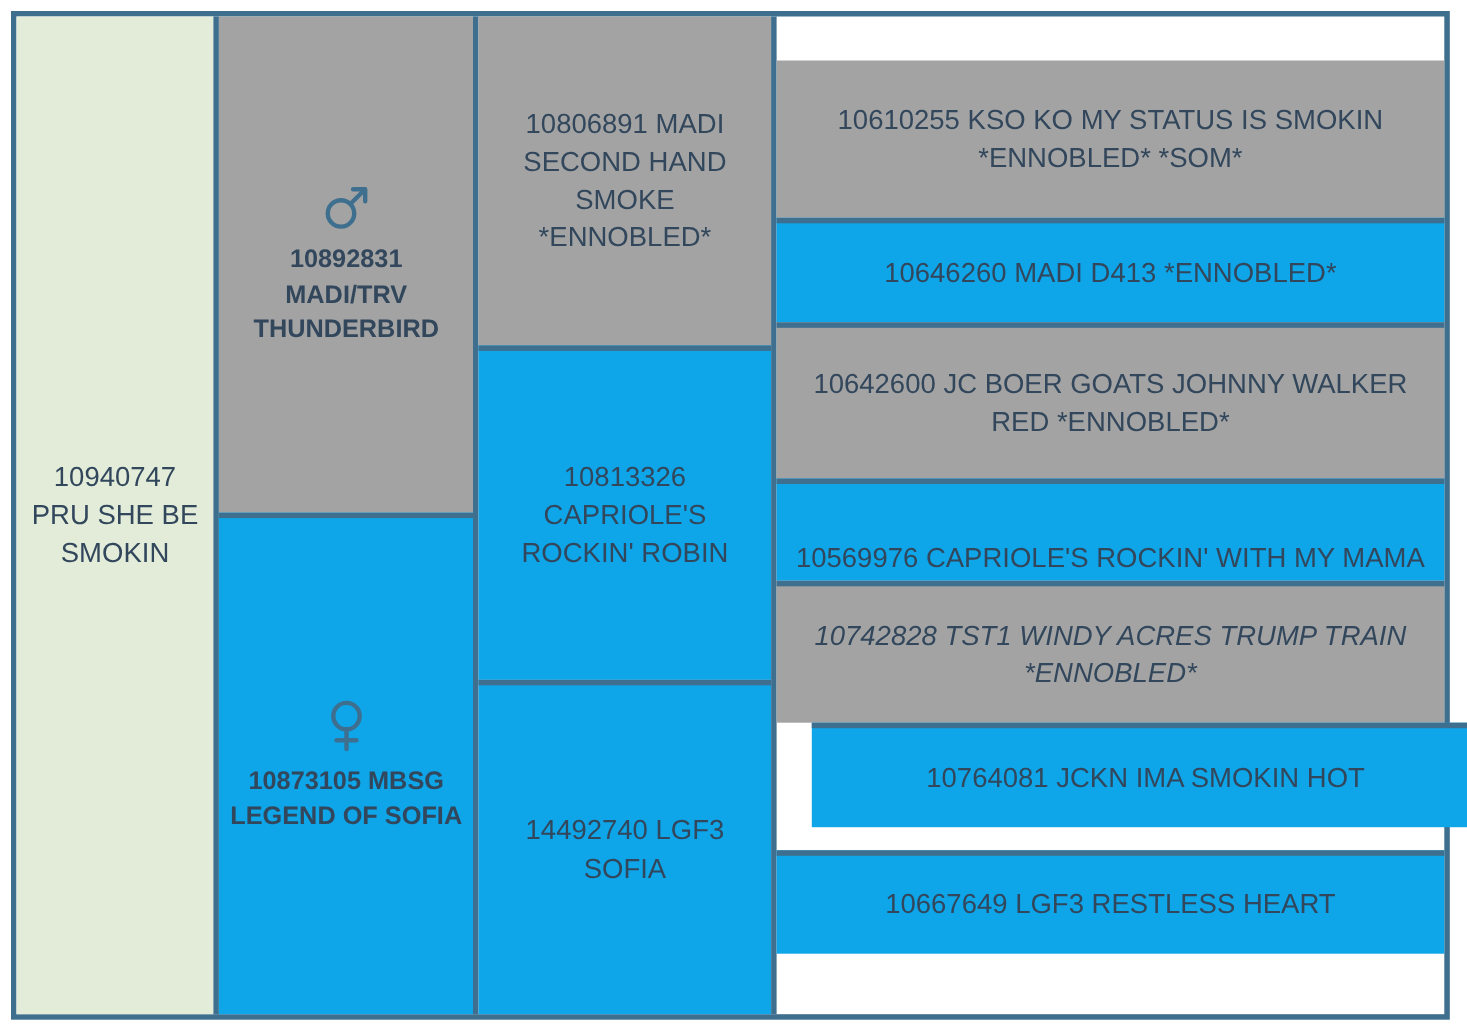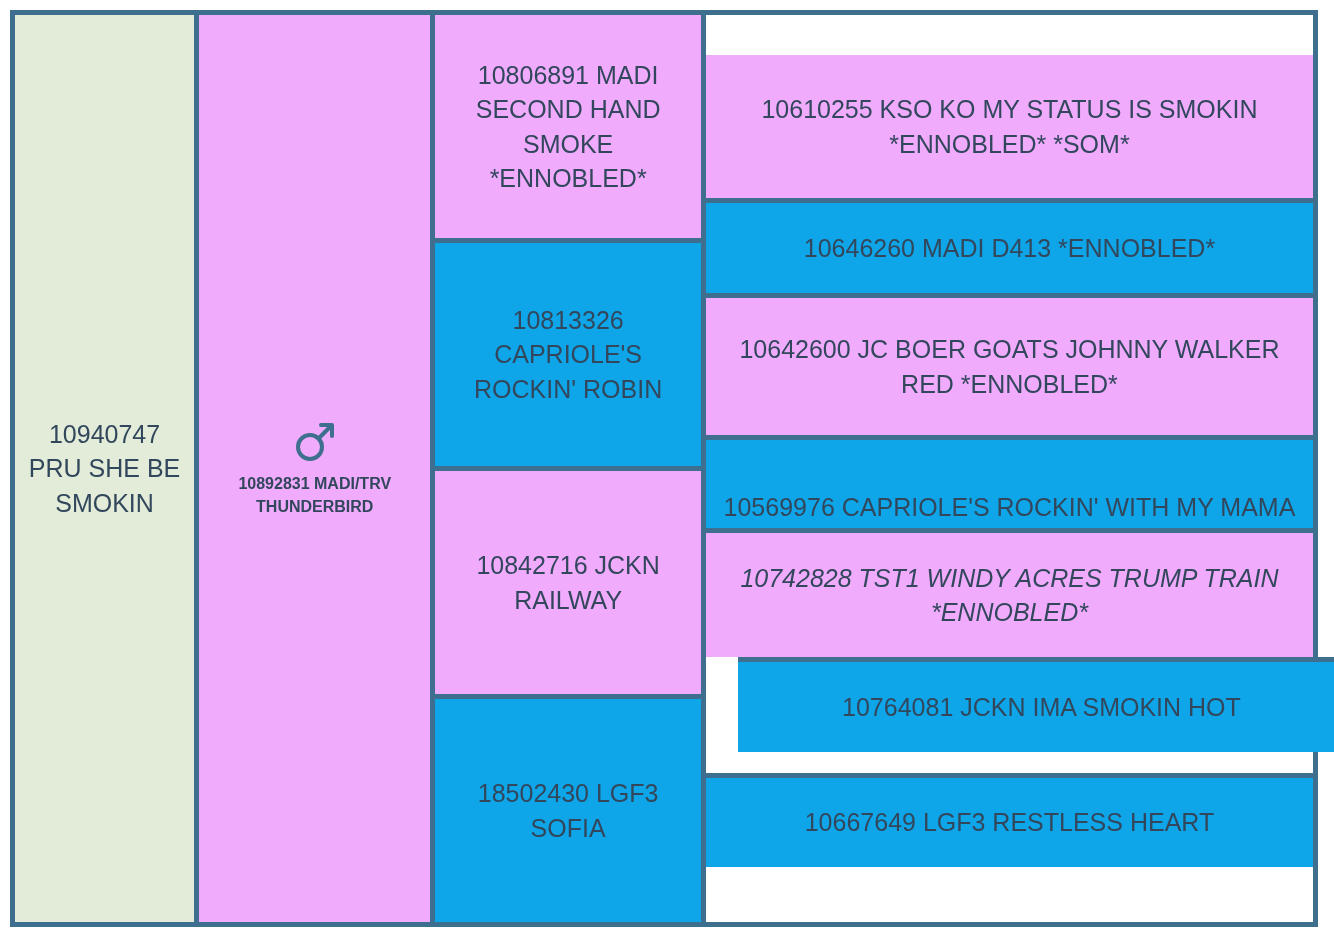--- a/index.html
+++ b/index.html
@@ -47,34 +47,34 @@
     align-items: center;
     justify-content: center;
     text-align: center;
     color: #32475c;
     font-size: 25px;
     line-height: 1.38;
     padding: 4px 8px;
     overflow: hidden;
     word-wrap: break-word;
   }
-  .male   { background: #f0abfc; }
+  .male   { background: #a3a3a3; }
   .female { background: #0ea5e9; }
   .self   { background: #e2ecd9; }
 
   
   .col .cell + .cell { border-top: 5px solid #3f6f8e; }
   
   .col + .col { border-left: 5px solid #3f6f8e; }
 
   
   .col-root .cell { flex: 1 1 auto; font-size: 25px; }
 
   
-  .col-parent .cell { flex: 1 1 0; font-weight: bold; font-size: 16px; }
+  .col-parent .cell { flex: 1 1 0; font-weight: bold; font-size: 23px; }
   .col-gp .cell     { flex: 1 1 0; }
 
   .gender-icon {
     display: block;
     margin-bottom: 10px;
     line-height: 0;
   }
   .gender-icon svg { display: block; }
 
   .label { display: block; }
@@ -107,35 +107,42 @@
       <span class="gender-icon">
         <svg width="42" height="44" viewBox="0 0 42 44" aria-hidden="true">
           <circle cx="16" cy="28" r="12" fill="none" stroke="#3f6f8e" stroke-width="4"></circle>
           <line x1="24.5" y1="19.5" x2="37" y2="7" stroke="#3f6f8e" stroke-width="4" stroke-linecap="round"></line>
           <polyline points="27,6 38,6 38,17" fill="none" stroke="#3f6f8e" stroke-width="4" stroke-linecap="round" stroke-linejoin="round"></polyline>
         </svg>
       </span>
       <span class="label">10892831 MADI/TRV THUNDERBIRD</span>
     </div>
 
+    <div class="cell female">
+      <span class="gender-icon">
+        <svg width="34" height="48" viewBox="0 0 34 48" aria-hidden="true">
+          <circle cx="17" cy="15" r="12" fill="none" stroke="#3f6f8e" stroke-width="4"></circle>
+          <line x1="17" y1="27" x2="17" y2="45" stroke="#3f6f8e" stroke-width="4" stroke-linecap="round"></line>
+          <line x1="8" y1="37" x2="26" y2="37" stroke="#3f6f8e" stroke-width="4" stroke-linecap="round"></line>
+        </svg>
+      </span>
+      <span class="label">10873105 MBSG LEGEND OF SOFIA</span>
+    </div>
 
   </div>
 
   <div class="col col-gp">
     <div class="cell male">
       <span class="label">10806891 MADI SECOND HAND SMOKE *ENNOBLED*</span>
     </div>
     <div class="cell female">
       <span class="label">10813326 CAPRIOLE'S ROCKIN' ROBIN</span>
     </div>
-    <div class="cell male">
-      <span class="label">10842716 JCKN RAILWAY</span>
-    </div>
     <div class="cell female">
-      <span class="label">18502430 LGF3 SOFIA</span>
+      <span class="label">14492740 LGF3 SOFIA</span>
     </div>
   </div>
 
   <div class="col col-ggp">
     <div class="cell male h-a">
       <span class="label">10610255 KSO KO MY STATUS IS SMOKIN *ENNOBLED* *SOM*</span>
     </div>
     <div class="cell female h-b">
       <span class="label">10646260 MADI D413 *ENNOBLED*</span>
     </div>

